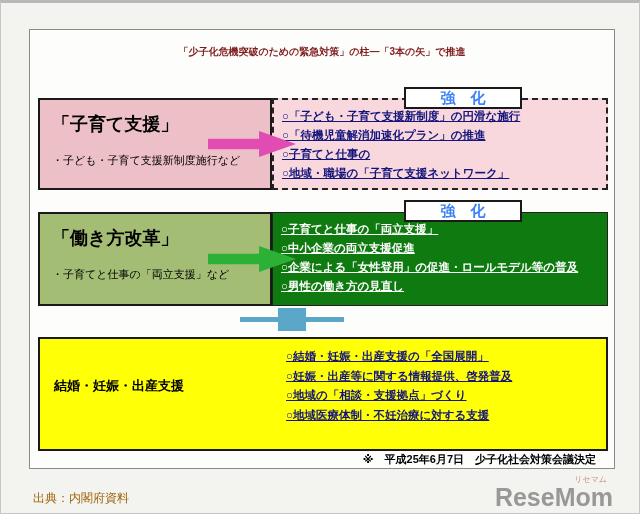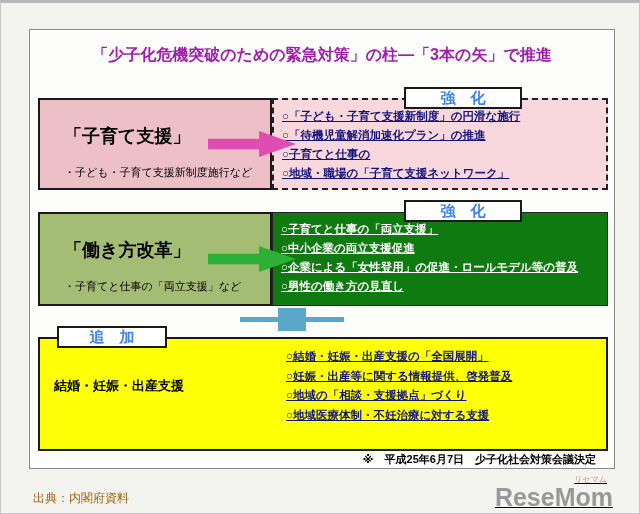--- a/index.html
+++ b/index.html
@@ -12,25 +12,25 @@
     border: 1px solid #c6c6c6;
     border-top: 3px solid #b8b8b8;
   }
   .diagram {
     position: absolute; left: 28px; top: 26px;
     width: 584px; height: 438px;
     background: #fdfdfc; border: 1px solid #8a8a8a;
   }
   .title {
     position: absolute; top: 15px; left: 0; right: 0;
-    text-align: center; font-weight: bold; font-size: 16px;
-    color: #a21caf; white-space: nowrap;
+    text-align: center; font-weight: bold; font-size: 10px;
+    color: #7f1d1d; white-space: nowrap;
   }
   .box { position: absolute; box-sizing: border-box; }
-  .left-box { left: 8px; width: 234px; border: 2px solid #1a1a1a; padding: 24px; }
+  .left-box { left: 8px; width: 234px; border: 2px solid #1a1a1a; padding: 12px; }
   .pink  { top: 68px;  height: 92px; background: #edc0c7; }
   .olive { top: 182px; height: 94px; background: #a4bd75; }
   .block-label { font-size: 18px; font-weight: bold; color: #000; white-space: nowrap; }
   .block-sub { font-size: 11px; color: #000; margin-top: 17px; white-space: nowrap; }
   .right-box { left: 242px; width: 336px; padding: 7px 8px; }
   .pink-light { top: 68px;  height: 92px; background: #f8d8dc; border: 2px dashed #222; }
   .green-dark { top: 182px; height: 94px; background: #0f7a10; border: 1px solid #222; }
   .items { list-style: none; margin: 0; padding: 0; }
   .items li {
     font-size: 11.5px; font-weight: bold; line-height: 19px;
@@ -52,21 +52,21 @@
   .arrow1 { left: 178px; top: 101px; background: #e14cb2; }
   .arrow2 { left: 178px; top: 216px; background: #2cb136; }
   .conn-h { position: absolute; left: 210px; top: 287px; width: 104px; height: 5px; background: #5aa7c9; }
   .conn-v { position: absolute; left: 248px; top: 278px; width: 28px; height: 23px; background: #5aa7c9; }
   .yellow-box { left: 8px; top: 307px; width: 570px; height: 114px; background: #ffff05; border: 2px solid #1a1a1a; }
   .yellow-box .block-label { position: absolute; left: 14px; top: 38px; font-size: 13px; }
   .yellow-items { position: absolute; left: 246px; top: 8px; }
   .yellow-items li { line-height: 19.5px; }
   .note { position: absolute; right: 18px; top: 422px; font-size: 11px; font-weight: bold; color: #000; white-space: nowrap; }
   .source { position: absolute; left: 32px; top: 487px; font-size: 12px; color: #a16207; }
-  .logo { position: absolute; right: 26px; top: 473px; text-align: right; line-height: 1; text-decoration: underline; }
+  .logo { position: absolute; right: 26px; top: 473px; text-align: right; line-height: 1; }
   .logo-ruby { display: block; font-size: 8px; color: #c98f8f; margin: 0 6px 1px 0; }
   .logo-text { font-size: 25px; font-weight: bold; color: #989898; }
 </style>
 </head>
 <body>
 
 <div class="diagram">
 
   <div class="title">「少子化危機突破のための緊急対策」の柱―「3本の矢」で推進</div>
 
@@ -105,21 +105,20 @@
 
   <div class="box yellow-box">
     <div class="block-label">結婚・妊娠・出産支援</div>
     <ul class="items navy yellow-items">
       <li>○結婚・妊娠・出産支援の「全国展開」</li>
       <li>○妊娠・出産等に関する情報提供、啓発普及</li>
       <li>○地域の「相談・支援拠点」づくり</li>
       <li>○地域医療体制・不妊治療に対する支援</li>
     </ul>
   </div>
-  <div class="badge badge3">追　加</div>
 
   <div class="note">※　平成25年6月7日　少子化社会対策会議決定</div>
 </div>
 
 <div class="source">出典：内閣府資料</div>
 
 <div class="logo">
   <span class="logo-ruby">リセマム</span>
   <span class="logo-text">ReseMom</span>
 </div>

